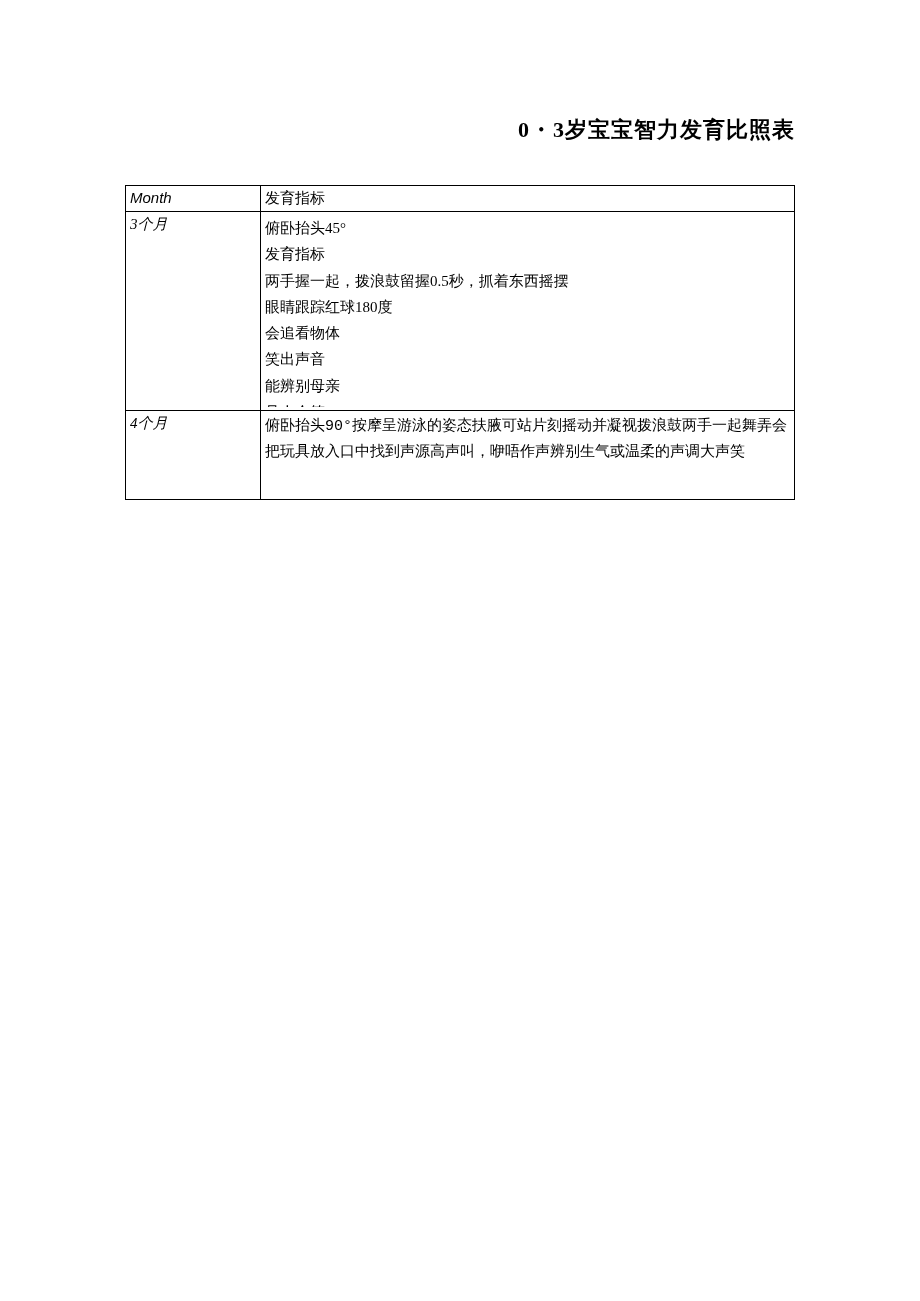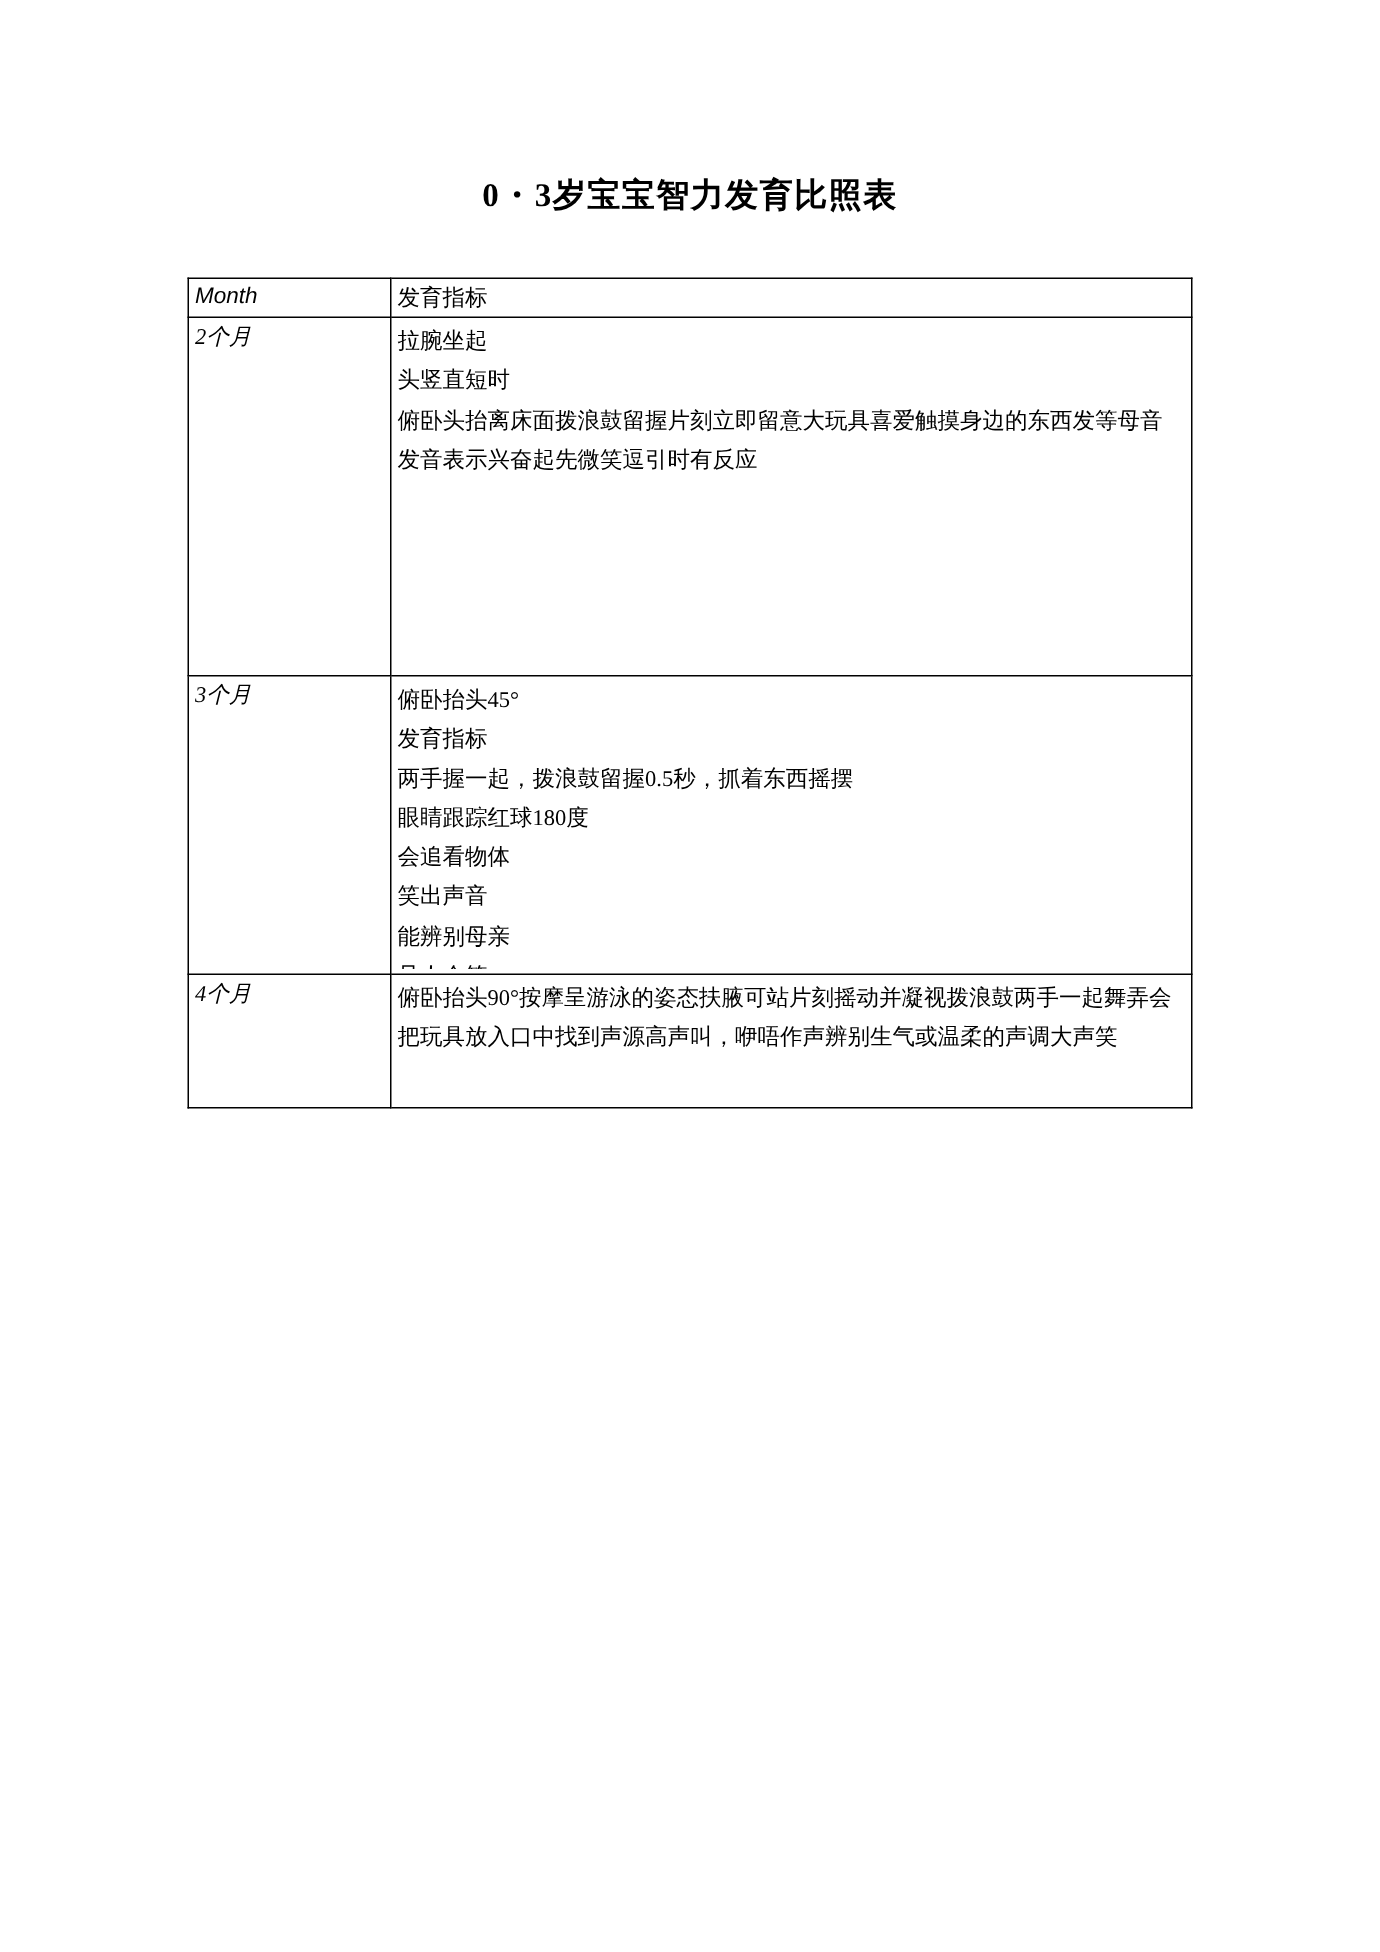--- a/index.html
+++ b/index.html
@@ -7,21 +7,21 @@
       width: 920px;
       height: 1301px;
       background: #ffffff;
       font-family: "SimSun", "宋体", serif;
       color: #000000;
     }
     .page {
       padding: 115px 125px 60px 125px;
     }
     h1 {
-      text-align: center;
+      text-align: right;
       font-size: 22px;
       font-weight: bold;
       margin-bottom: 40px;
       letter-spacing: 1px;
     }
     table {
       width: 100%;
       border-collapse: collapse;
       border: 1px solid #000;
       font-size: 15px;
@@ -37,48 +37,38 @@
       font-style: italic;
     }
     .col-month.cn {
       font-family: "SimSun", "宋体", serif;
     }
     .desc-line {
       line-height: 1.75;
     }
     .desc-single {
       line-height: 1.75;
+      font-family: Liberation Mono, monospace;
     }
     .cell-h {
       height: var(--h);
       overflow: hidden;
     }
   </style>
 </head>
 <body>
 
 <div class="page">
   <h1>0・3岁宝宝智力发育比照表</h1>
 
   <table>
     <tbody>
         <tr>
           <td class="col-month">Month</td>
           <td>发育指标</td>
-        </tr>
-        <tr>
-          <td class="col-month cn">2个月</td>
-          <td>
-            <div class="cell-h" style="--h: 232px;">
-              <div class="desc-line">拉腕坐起</div>
-              <div class="desc-line">头竖直短时</div>
-              <div class="desc-line">俯卧头抬离床面拨浪鼓留握片刻立即留意大玩具喜爱触摸身边的东西发等母音</div>
-              <div class="desc-line">发音表示兴奋起先微笑逗引时有反应</div>
-            </div>
-          </td>
         </tr>
         <tr>
           <td class="col-month cn">3个月</td>
           <td>
             <div class="cell-h" style="--h: 192px;">
               <div class="desc-line">俯卧抬头45°</div>
               <div class="desc-line">发育指标</div>
               <div class="desc-line">两手握一起，拨浪鼓留握0.5秒，抓着东西摇摆</div>
               <div class="desc-line">眼睛跟踪红球180度</div>
               <div class="desc-line">会追看物体</div>

